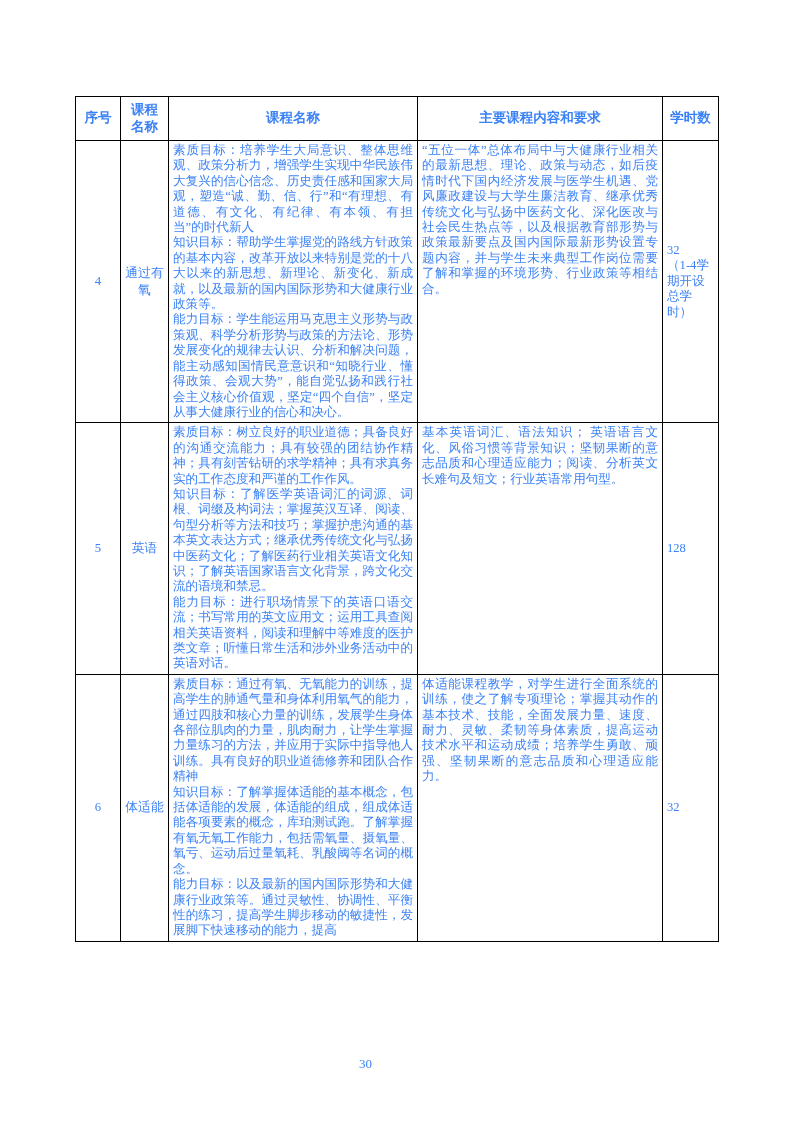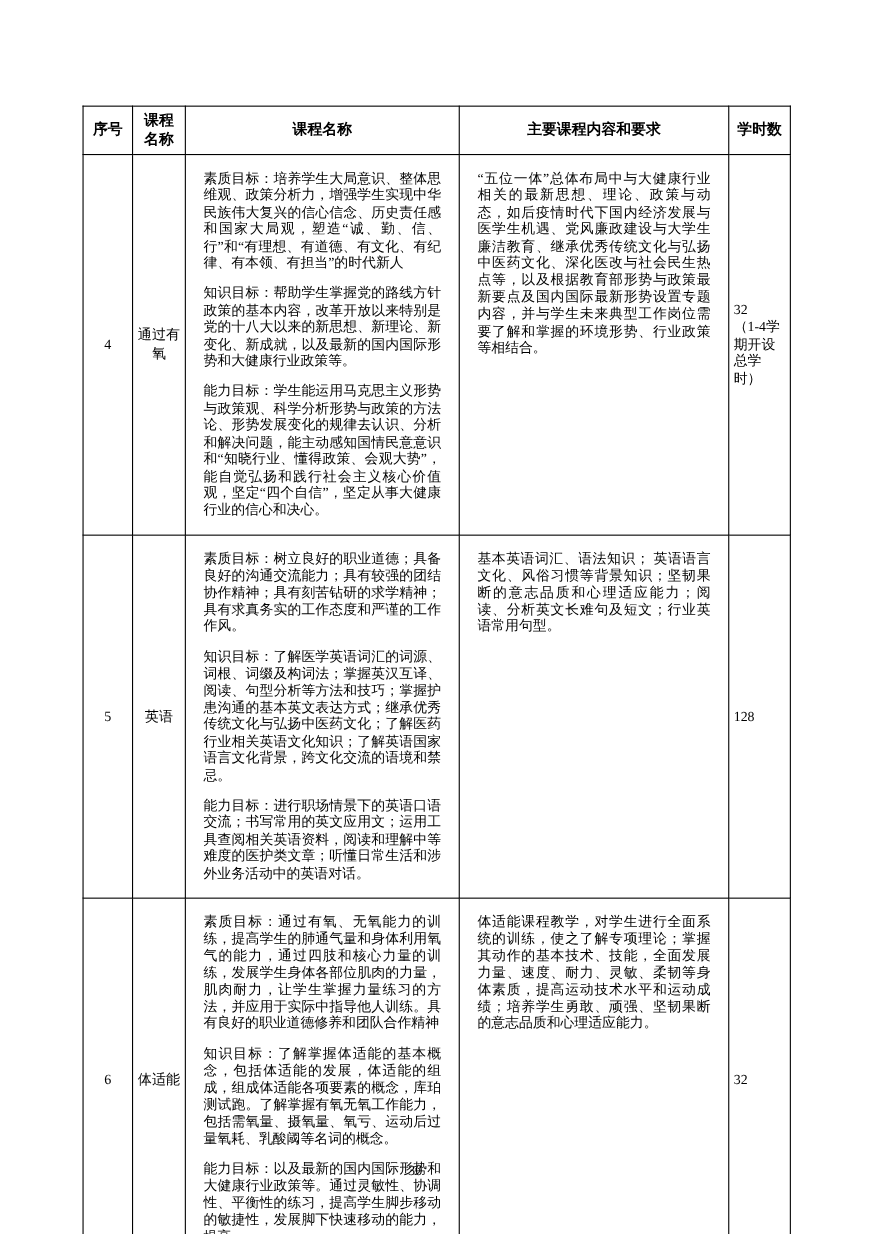--- a/index.html
+++ b/index.html
@@ -6,21 +6,21 @@
     margin: 0;
     padding: 0;
     background: #ffffff;
   }
   .page {
     position: relative;
     width: 723px;
     height: 1122px;
     background: #ffffff;
     font-family: "Liberation Serif", "DejaVu Serif", serif;
-    color: #000000;
+    color: #3b82f6;
     overflow: hidden;
   }
   .course-table {
     position: absolute;
     left: 75px;
     top: 96px;
     width: 643px;
     border-collapse: collapse;
     table-layout: fixed;
   }
@@ -43,33 +43,33 @@
     vertical-align: middle;
     font-size: 12.8px;
   }
   .cell-text {
     vertical-align: top;
     font-size: 12.6px;
     line-height: 15.4px;
     text-align: justify;
   }
   .cell-text p {
-    margin: 12px;
+    margin: 0;
     padding: 0;
   }
   .hours-cell {
     text-align: left;
     vertical-align: middle;
     font-size: 12.6px;
     line-height: 15.6px;
   }
   .page-number {
     position: absolute;
     top: 1056px;
-    left: 16px;
+    left: 4px;
     width: 100%;
     text-align: center;
     font-size: 13px;
   }
   col.c-index { width: 45px; }
   col.c-name  { width: 48px; }
   col.c-obj   { width: 249px; }
   col.c-cont  { width: 245px; }
   col.c-hours { width: 56px; }
 </style>

